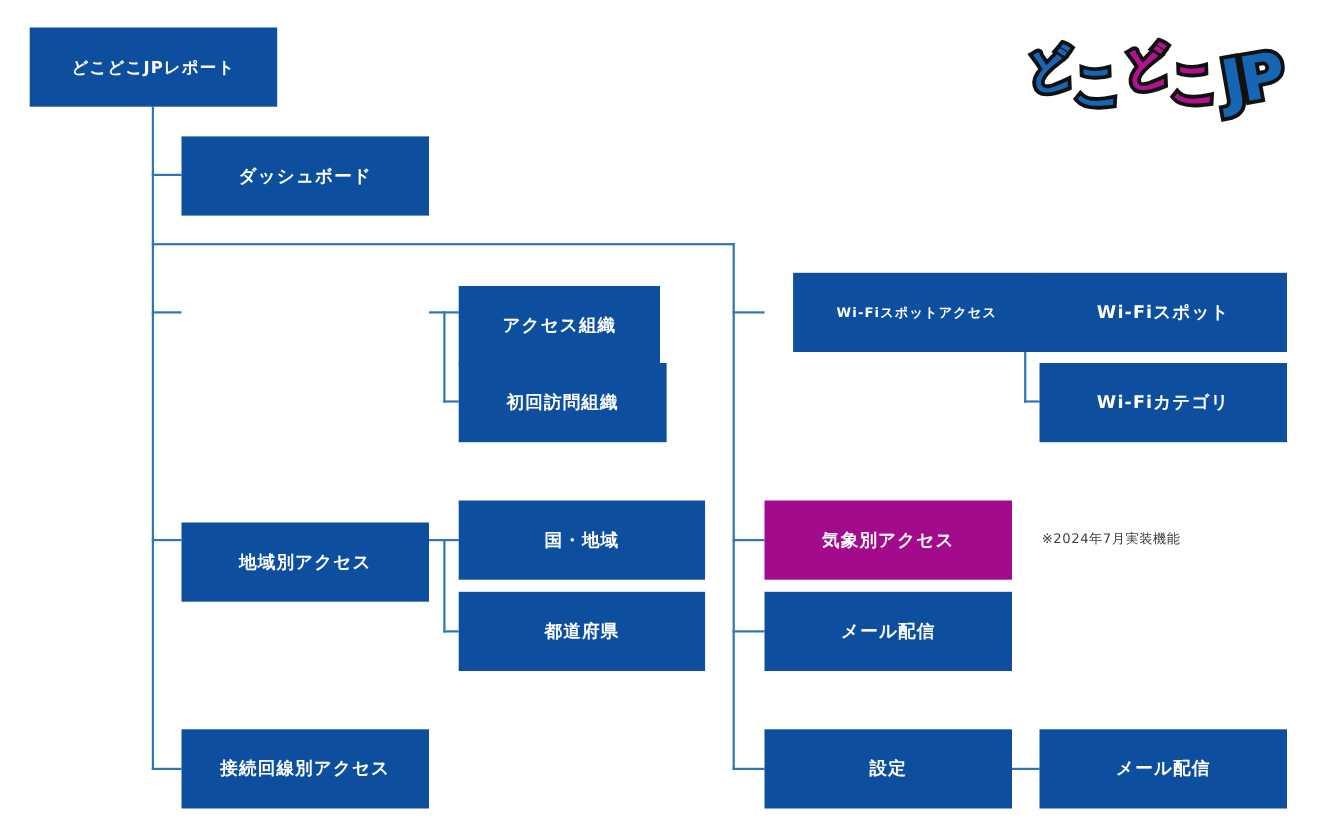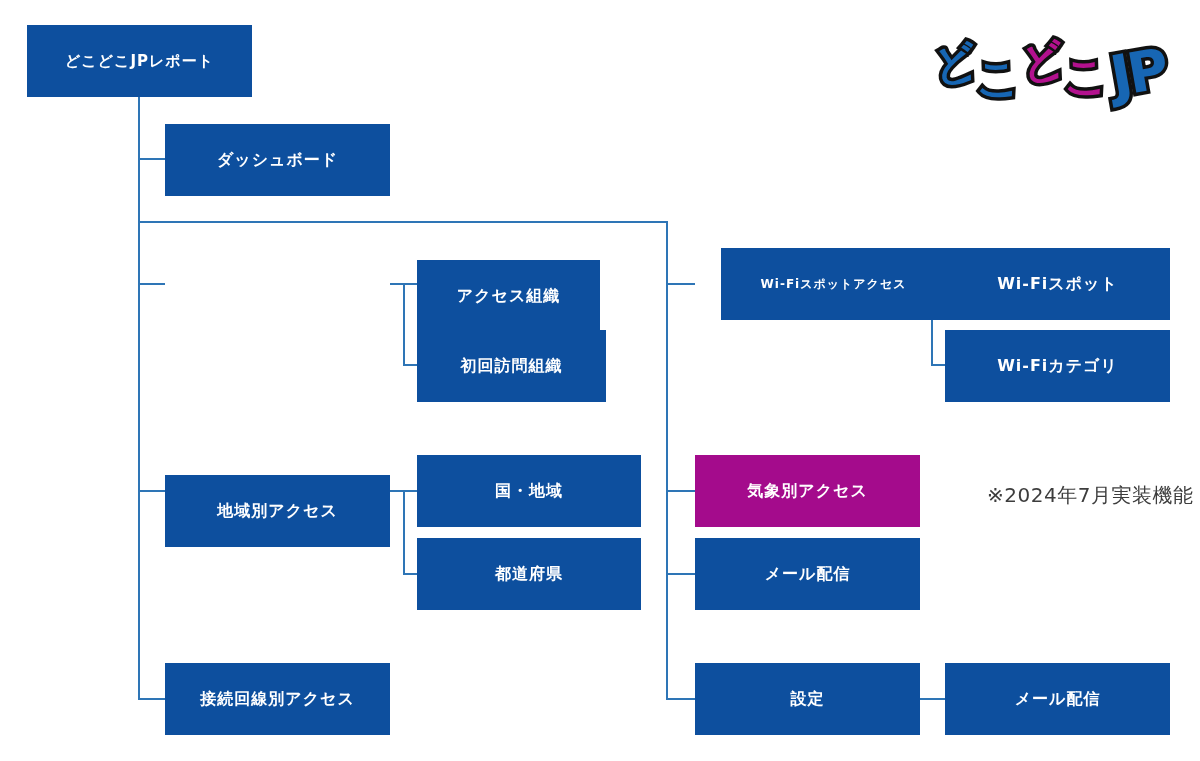--- a/index.html
+++ b/index.html
@@ -57,21 +57,21 @@
   .l-reg-v{left:403px;top:490px;width:2px;height:85px;}
   .l-reg-c2{left:403px;top:573px;width:14px;height:2px;}
   .l-wifi-c1{left:920px;top:283px;width:25px;height:2px;}
   .l-wifi-v{left:931px;top:283px;width:2px;height:83px;}
   .l-wifi-c2{left:931px;top:364px;width:14px;height:2px;}
   .l-mail{left:920px;top:698px;width:25px;height:2px;}
 
   
   .note{
     position:absolute;left:947px;top:482px;
-    font-size:20px;color:var(--note-text,#3d3d3d);letter-spacing:.5px;margin-left:40px;
+    font-size:12px;color:var(--note-text,#3d3d3d);letter-spacing:.5px;
   }
 
   
   .logo{
     position:absolute;left:928px;top:20px;width:242px;height:96px;
     display:flex;align-items:center;justify-content:center;
   }
   .lgc{
     font-weight:bold;line-height:1;font-size:44px;
     -webkit-text-stroke:7px var(--logo-outline,#111);

